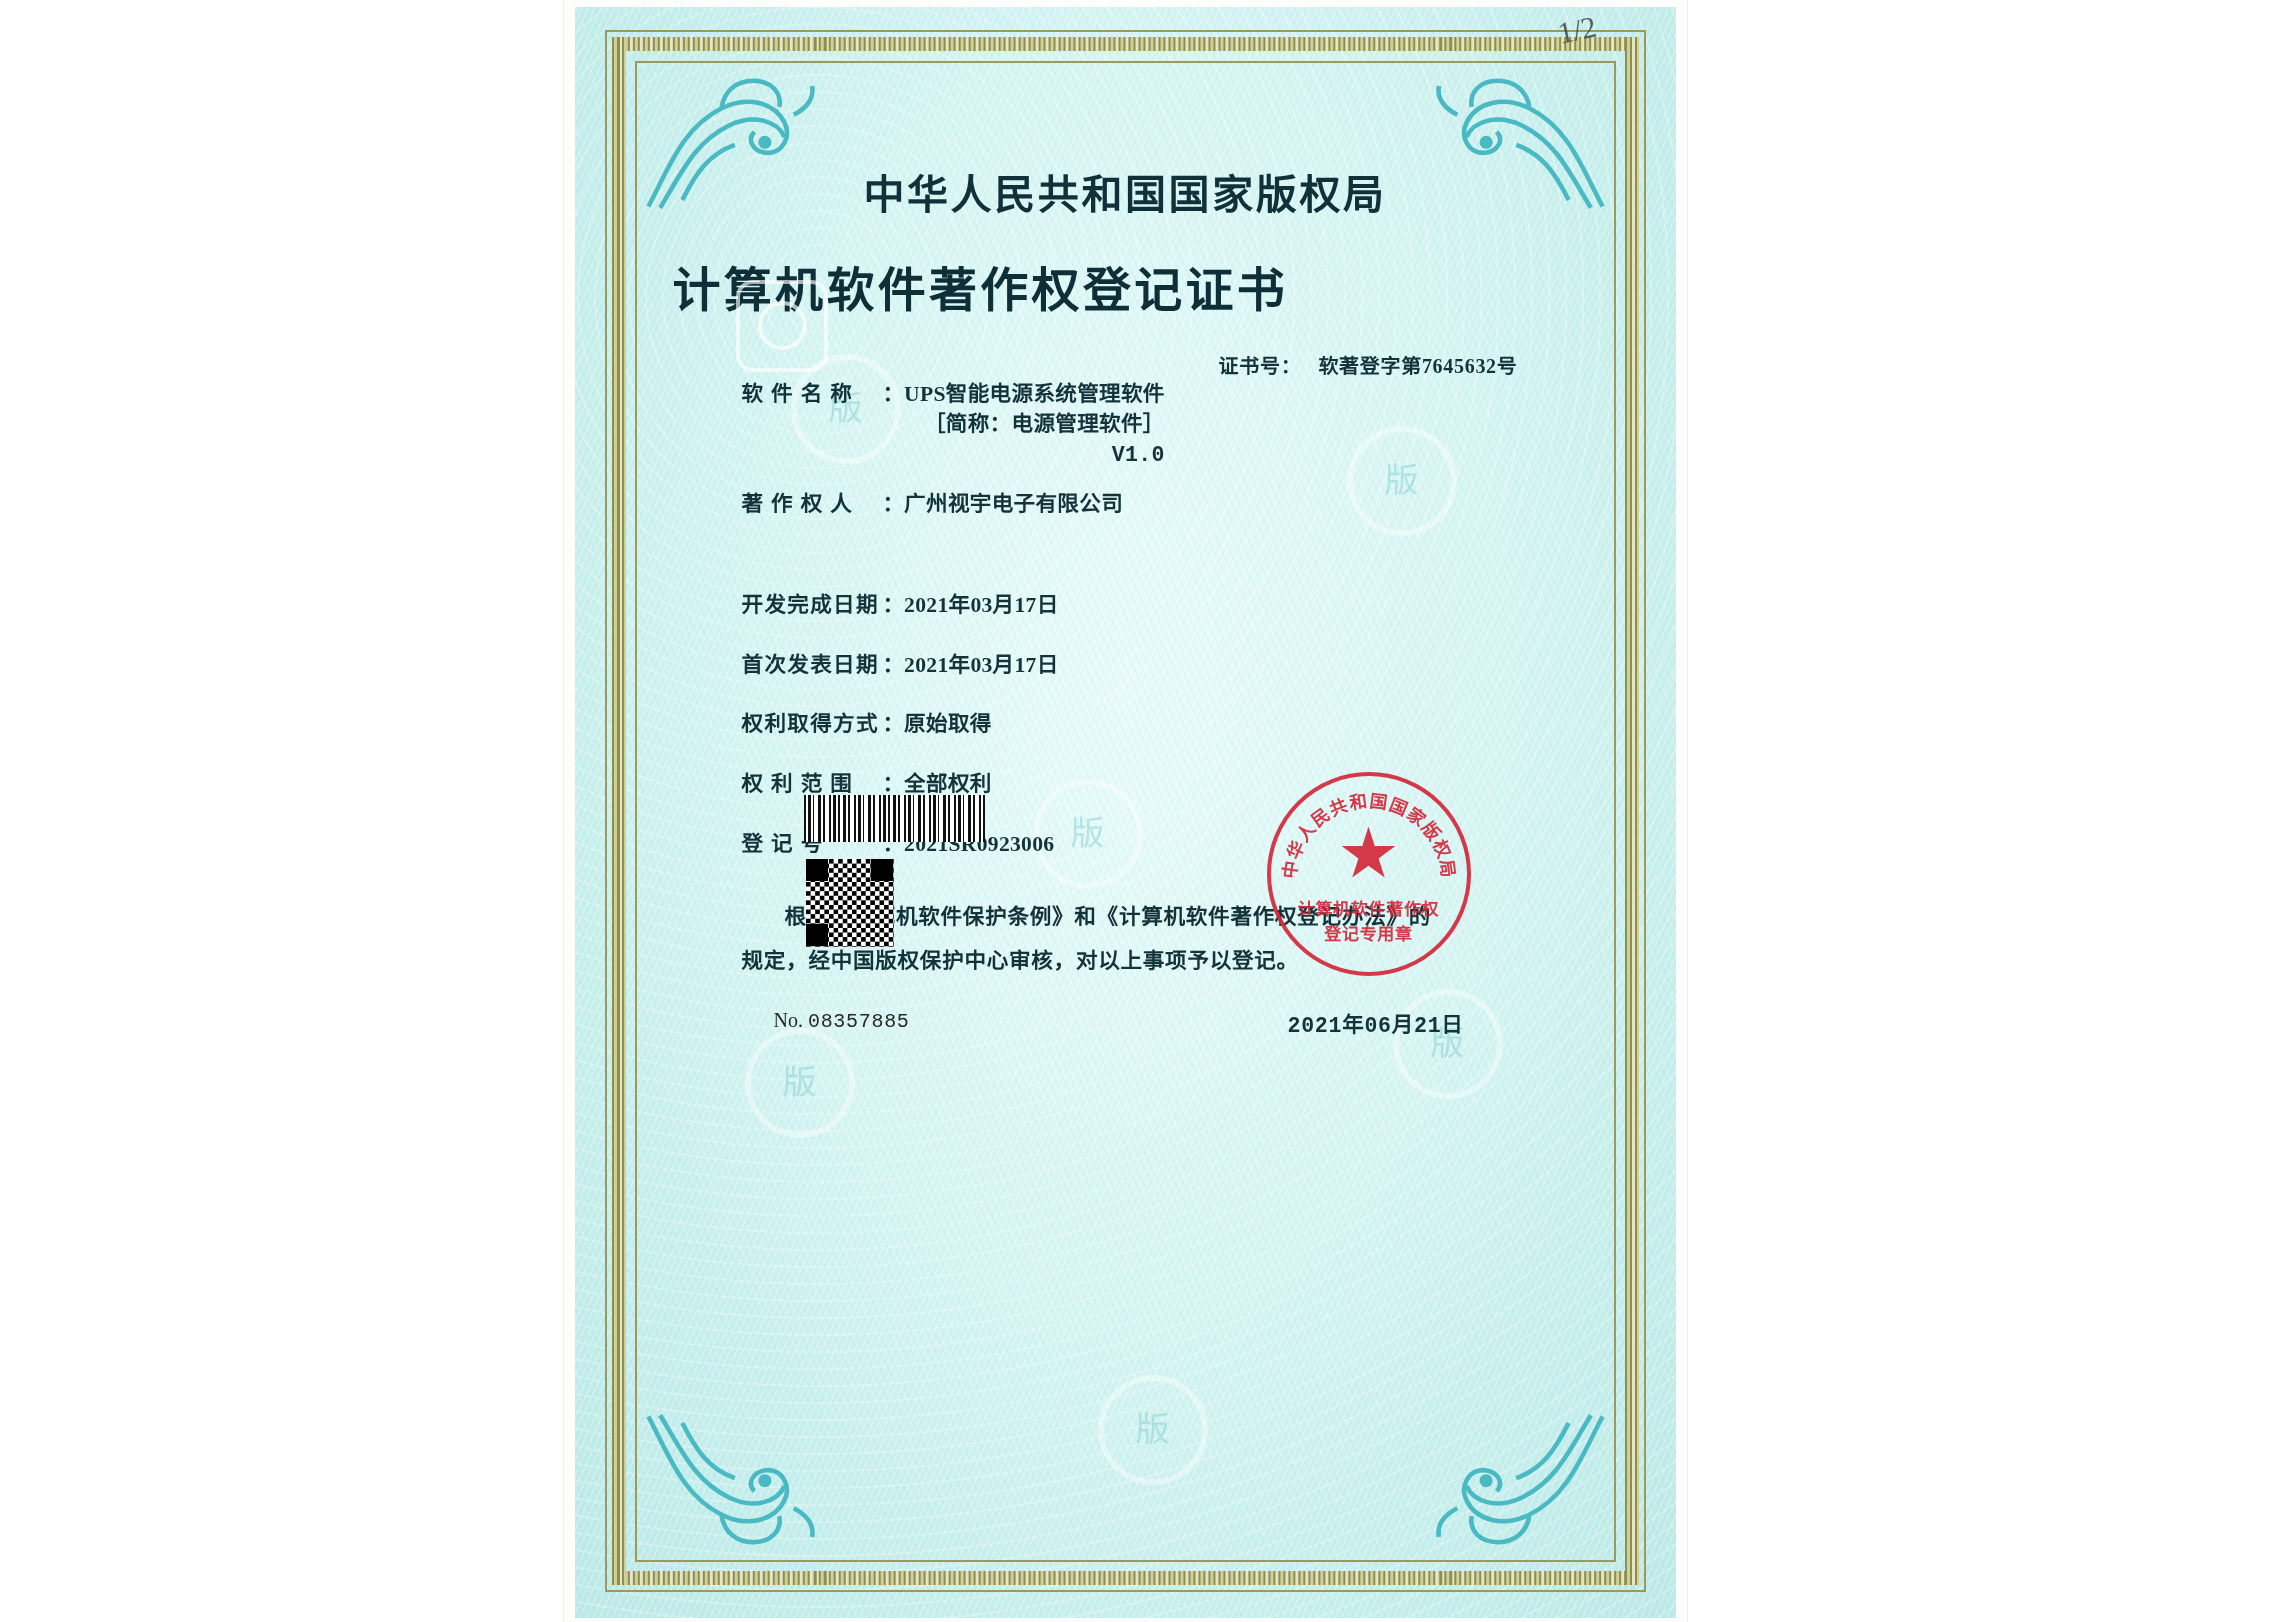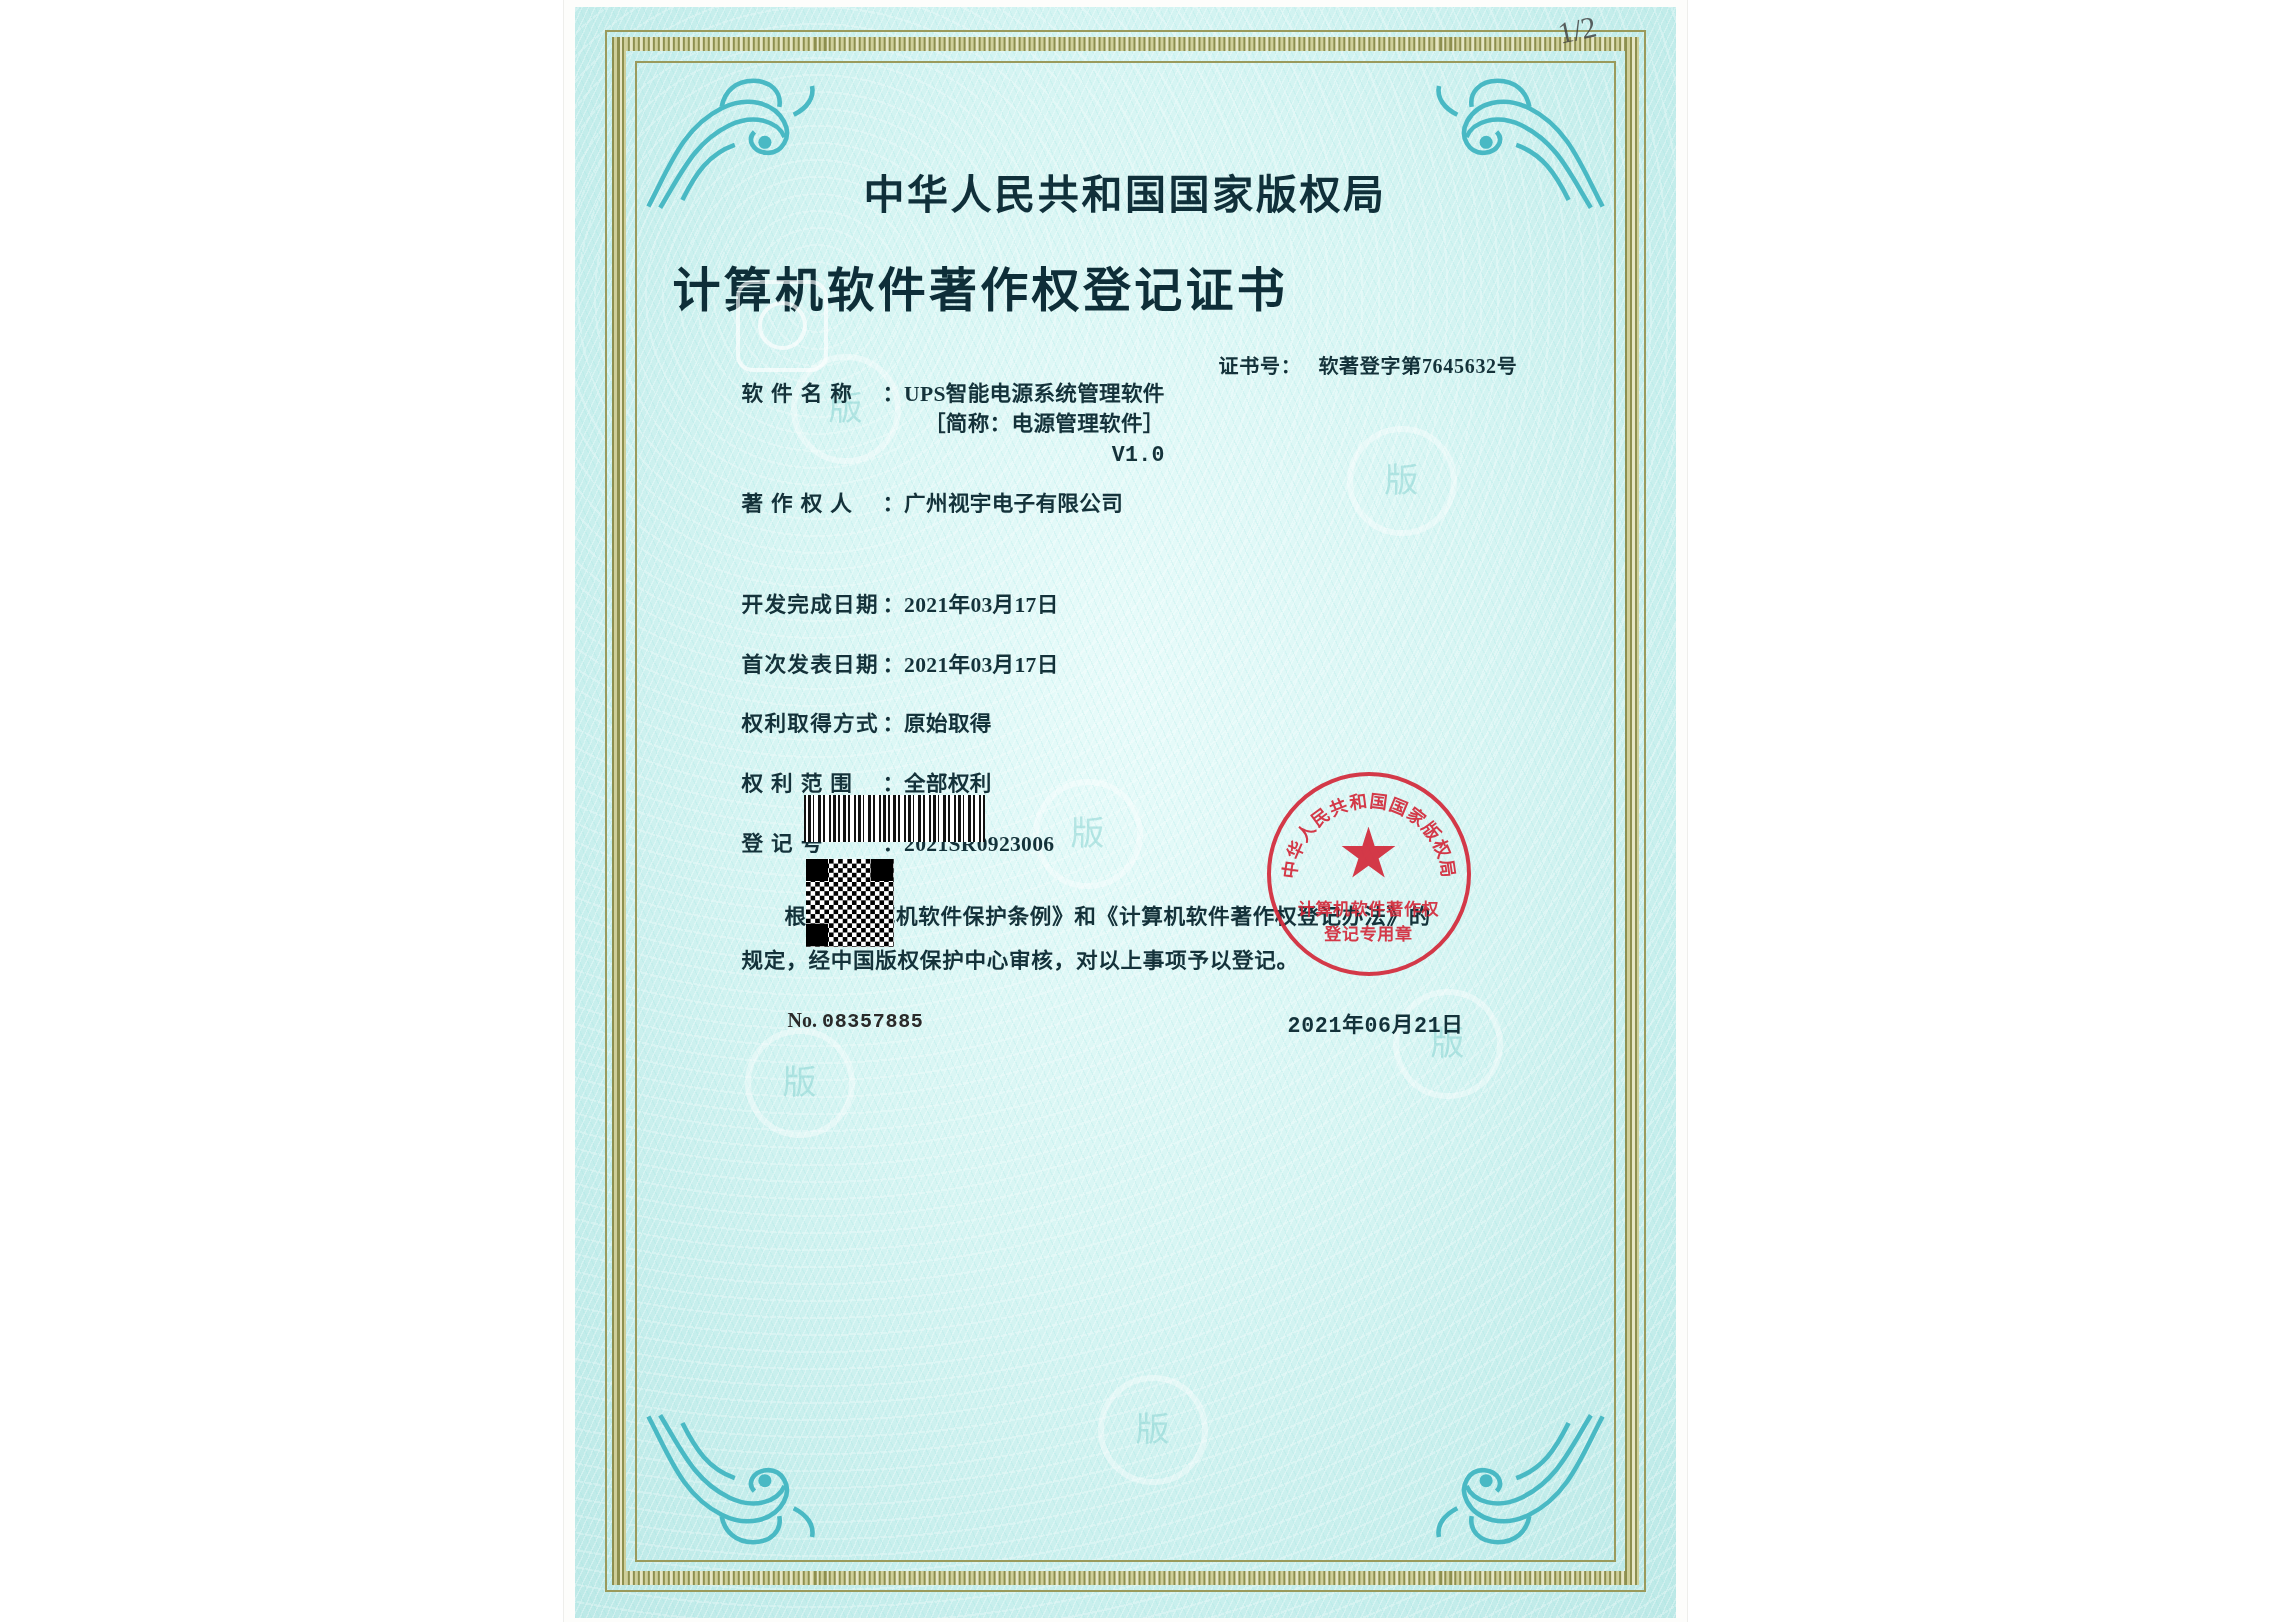--- a/index.html
+++ b/index.html
@@ -279,24 +279,24 @@
     font-size: 17px;
     font-weight: 700;
     letter-spacing: 0.7px;
   }
   #seal .l1 { top: 119px; }
   #seal .l2 { top: 144px; }
 
   
   #footer-no {
     position: absolute;
-    left: 115px;
+    left: 101px;
     top: 904px;
     font-size: 20px;
-    font-weight: 700;
+    font-weight: 400;
     color: #2a2a2a;
     font-family: "Liberation Serif", serif;
   }
   #footer-no .num {
     font-family: "Liberation Mono", "DejaVu Sans Mono", monospace;
     letter-spacing: 0.7px;
   }
   #footer-date {
     position: absolute;
     left: 615px;

